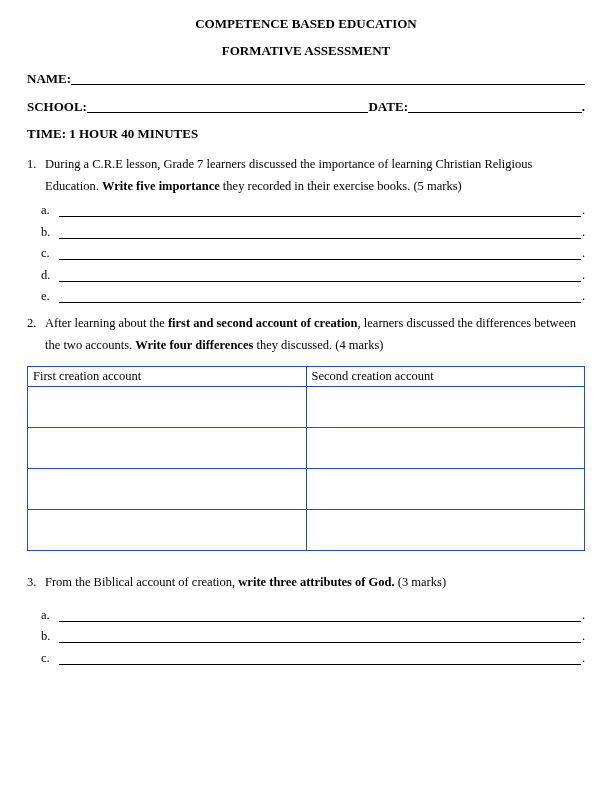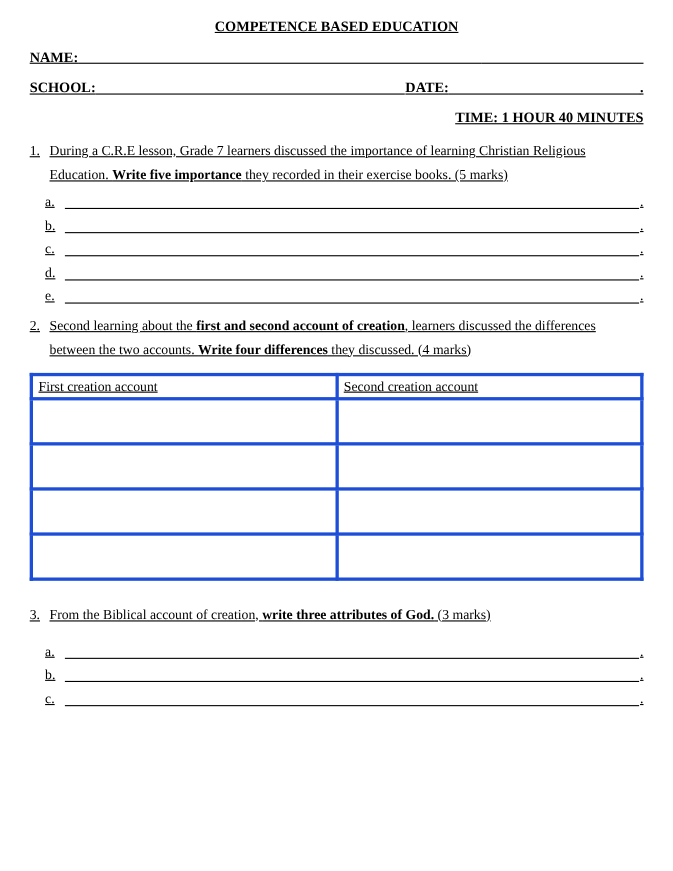--- a/index.html
+++ b/index.html
@@ -8,21 +8,20 @@
     width: 612px; height: 792px;
     background: #ffffff;
     color: #000;
     font-family: "Liberation Serif", "DejaVu Serif", serif;
     overflow: hidden;
   }
   .page {
     width: 612px; height: 792px;
     padding: 16px 27px 0 27px;
     background: #fff;
-    text-decoration: underline;
   }
   .center-head {
     text-align: center;
     font-weight: bold;
     font-size: 13px;
     line-height: 15px;
     margin-bottom: 12px;
   }
   .field-row {
     display: flex;
@@ -40,21 +39,21 @@
   .field-row .blank { flex-grow: 1; }
   .b-name   { flex-grow: 2.5 !important; }
   .b-anum   { flex-grow: 1 !important; }
   .b-school { flex-grow: 1.62 !important; }
   .b-date   { flex-grow: 1 !important; }
   .subject-title {
     text-align: center; font-weight: bold; font-size: 13px;
     line-height: 16px; margin-bottom: 1px;
   }
   .subject-time {
-    text-align: right; font-weight: bold; font-size: 13px;
+    text-align: left; font-weight: bold; font-size: 13px;
     line-height: 15px; margin-bottom: 12px;
   }
   .question {
     display: flex;
     font-size: 12.5px;
     line-height: 22px;
     margin-bottom: 7px;
   }
   .qnum { width: 18px; flex: none; }
   .qtext { flex: 1; }
@@ -69,39 +68,40 @@
   }
   .answer-row .letter { width: 18px; flex: none; }
   .answer-row .blank { flex: 1; height: 11px; }
   .answer-row .dot { flex: none; padding-left: 1px; }
   .qtable {
     width: 100%;
     border-collapse: collapse;
     table-layout: fixed;
     margin: 10px 0 0 0;
   }
-  .qtable th, .qtable td { border: 3px solid #1d4ed8; }
+  .qtable th, .qtable td { border: 1px solid #1d4ed8; }
   .qtable th {
     font-weight: normal;
     text-align: left;
     font-size: 12.5px;
     padding: 2px 5px;
     height: 20px;
   }
   .qtable td { height: 41px; }
   .q3 { margin-top: 20px; }
   .q3-blanks { margin-top: 16px; }
   .q1-blanks { margin-top: 2px; }
 </style>
 </head>
 <body>
 
 <div class="page">
 
   <div class="center-head">COMPETENCE BASED EDUCATION</div>
+  <div class="center-head">FORMATIVE ASSESSMENT</div>
 
   <div class="field-row">
     <span class="lbl">NAME:</span>
     <span class="blank b-name"></span>
     <span class="blank b-anum"></span>
   </div>
 
   <div class="field-row">
     <span class="lbl">SCHOOL:</span>
     <span class="blank b-school"></span>
@@ -140,21 +140,21 @@
     </div>
     <div class="answer-row">
       <span class="letter">e.</span>
       <span class="blank"></span>
       <span class="dot">.</span>
     </div>
   </div>
 
   <div class="question">
     <span class="qnum">2.</span>
-    <div class="qtext"><span>Second learning about the </span><span class="b">first and second account of creation</span><span>, learners discussed the differences between the two accounts. </span><span class="b">Write four differences</span><span> they discussed. (4 marks)</span></div>
+    <div class="qtext"><span>After learning about the </span><span class="b">first and second account of creation</span><span>, learners discussed the differences between the two accounts. </span><span class="b">Write four differences</span><span> they discussed. (4 marks)</span></div>
   </div>
 
   <table class="qtable">
     <thead>
       <tr>
         <th>First creation account</th>
         <th>Second creation account</th>
       </tr>
     </thead>
     <tbody>

